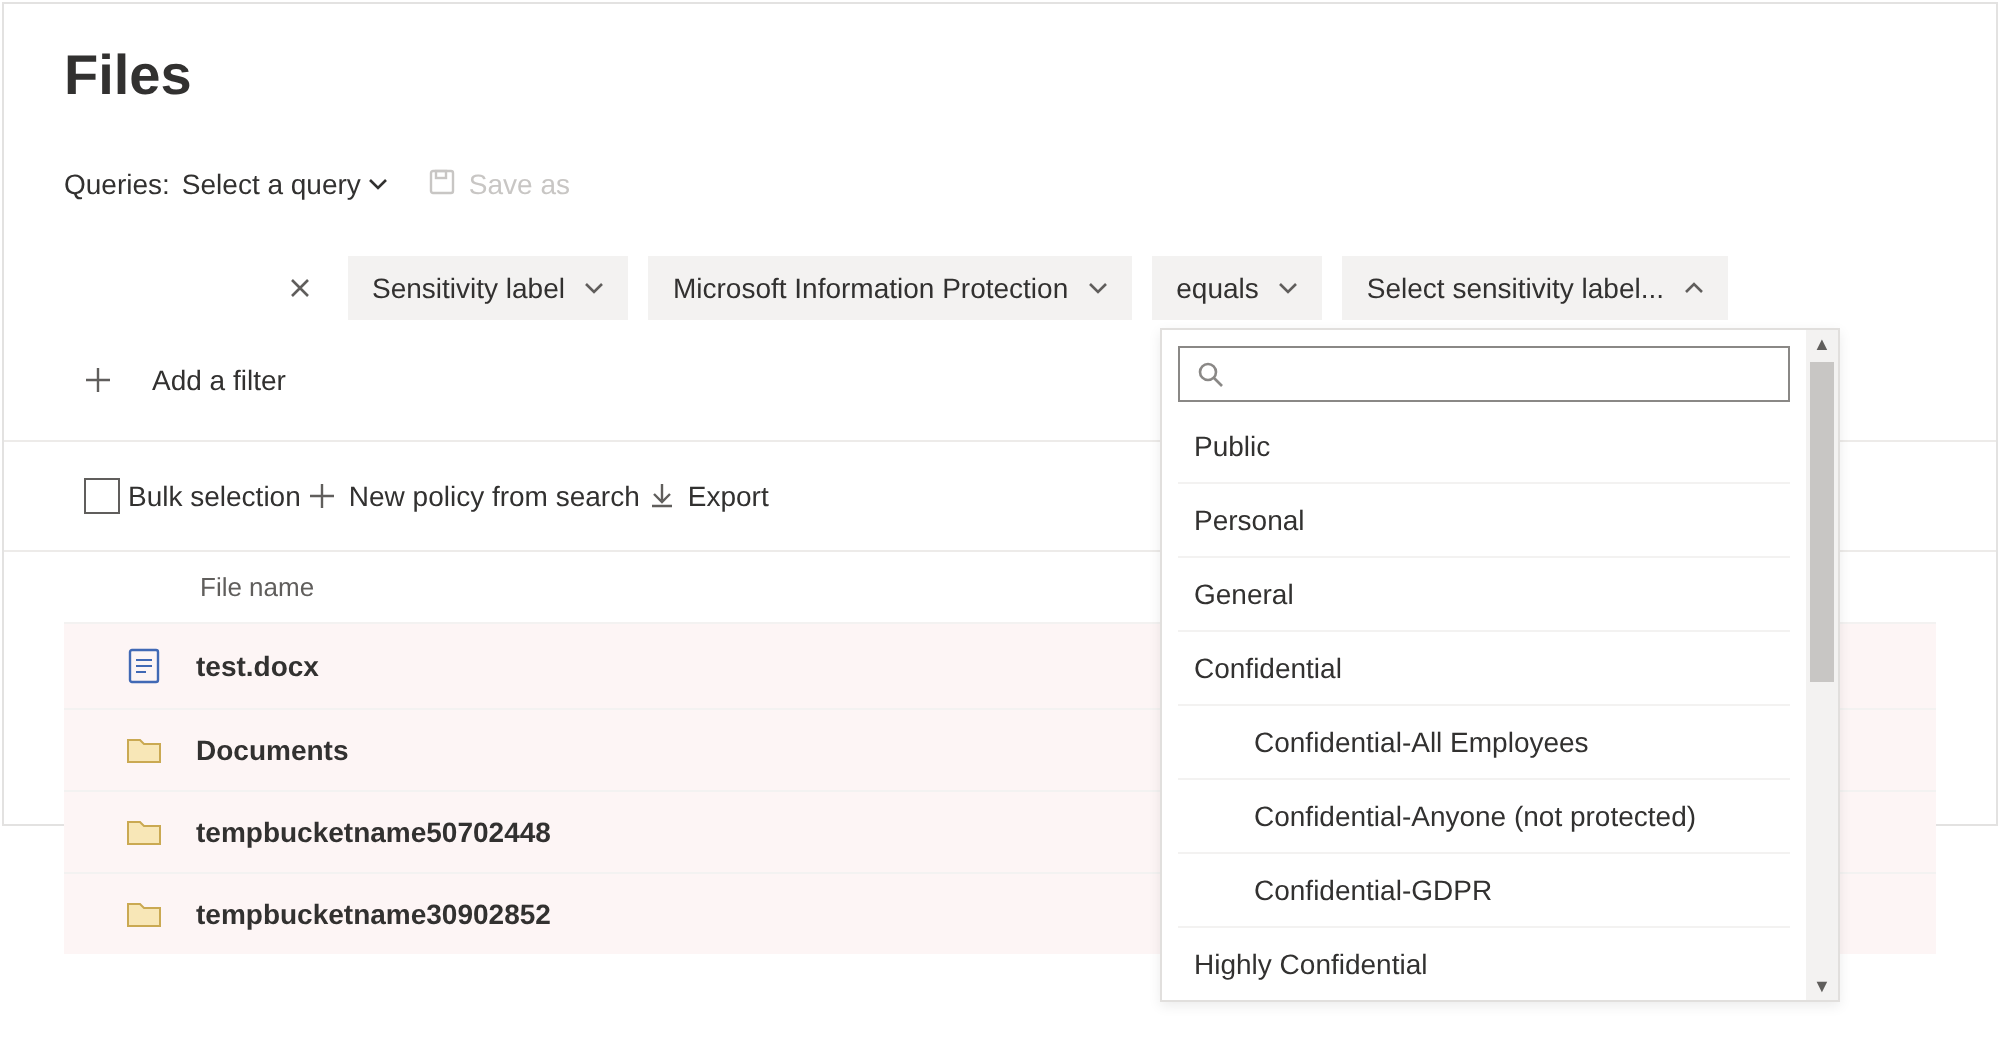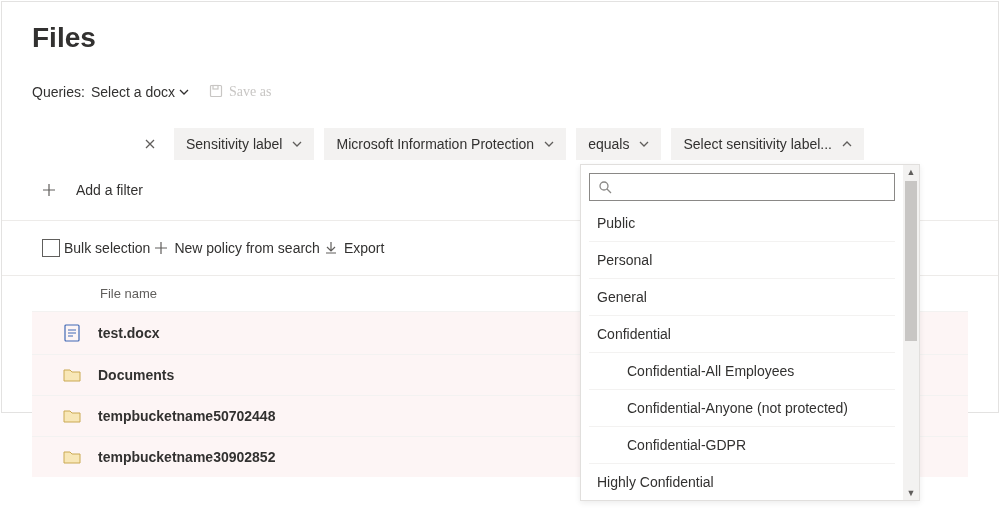--- a/index.html
+++ b/index.html
@@ -41,21 +41,20 @@
     align-items: center;
     gap: 4px;
     cursor: pointer;
   }
   .queries-line .saveas {
     margin-left: 14px;
     color: #c8c6c4;
     display: inline-flex;
     align-items: flex-start;
     gap: 6px;
-    font-family: Liberation Serif, serif;
   }
   .filter-row {
     display: flex;
     align-items: center;
     gap: 10px;
     margin-bottom: 22px;
     justify-content: center;
   }
   .pill {
     background: #f3f2f1;
@@ -169,21 +168,21 @@
 </style>
 </head>
 <body>
 
 <div class="page">
   <h1>Files</h1>
 
   <div class="queries-line">
     <span class="lbl">Queries:</span>
     <span class="sel">
-      <span>Select a docx</span>
+      <span>Select a query</span>
       <svg width="10" height="10" viewBox="0 0 10 10">
           <path d="M1 3 L5 7 L9 3" stroke="#323130" stroke-width="1.3" fill="none"></path>
         </svg>
     </span>
     <span class="saveas">
       <svg width="14" height="14" viewBox="0 0 14 14">
           <rect x="1.5" y="1.5" width="11" height="11" rx="1" fill="none" stroke="#c8c6c4" stroke-width="1.2"></rect>
           <rect x="4" y="1.5" width="5" height="3.5" fill="none" stroke="#c8c6c4" stroke-width="1.2"></rect>
         </svg>
       <span>Save as</span>

